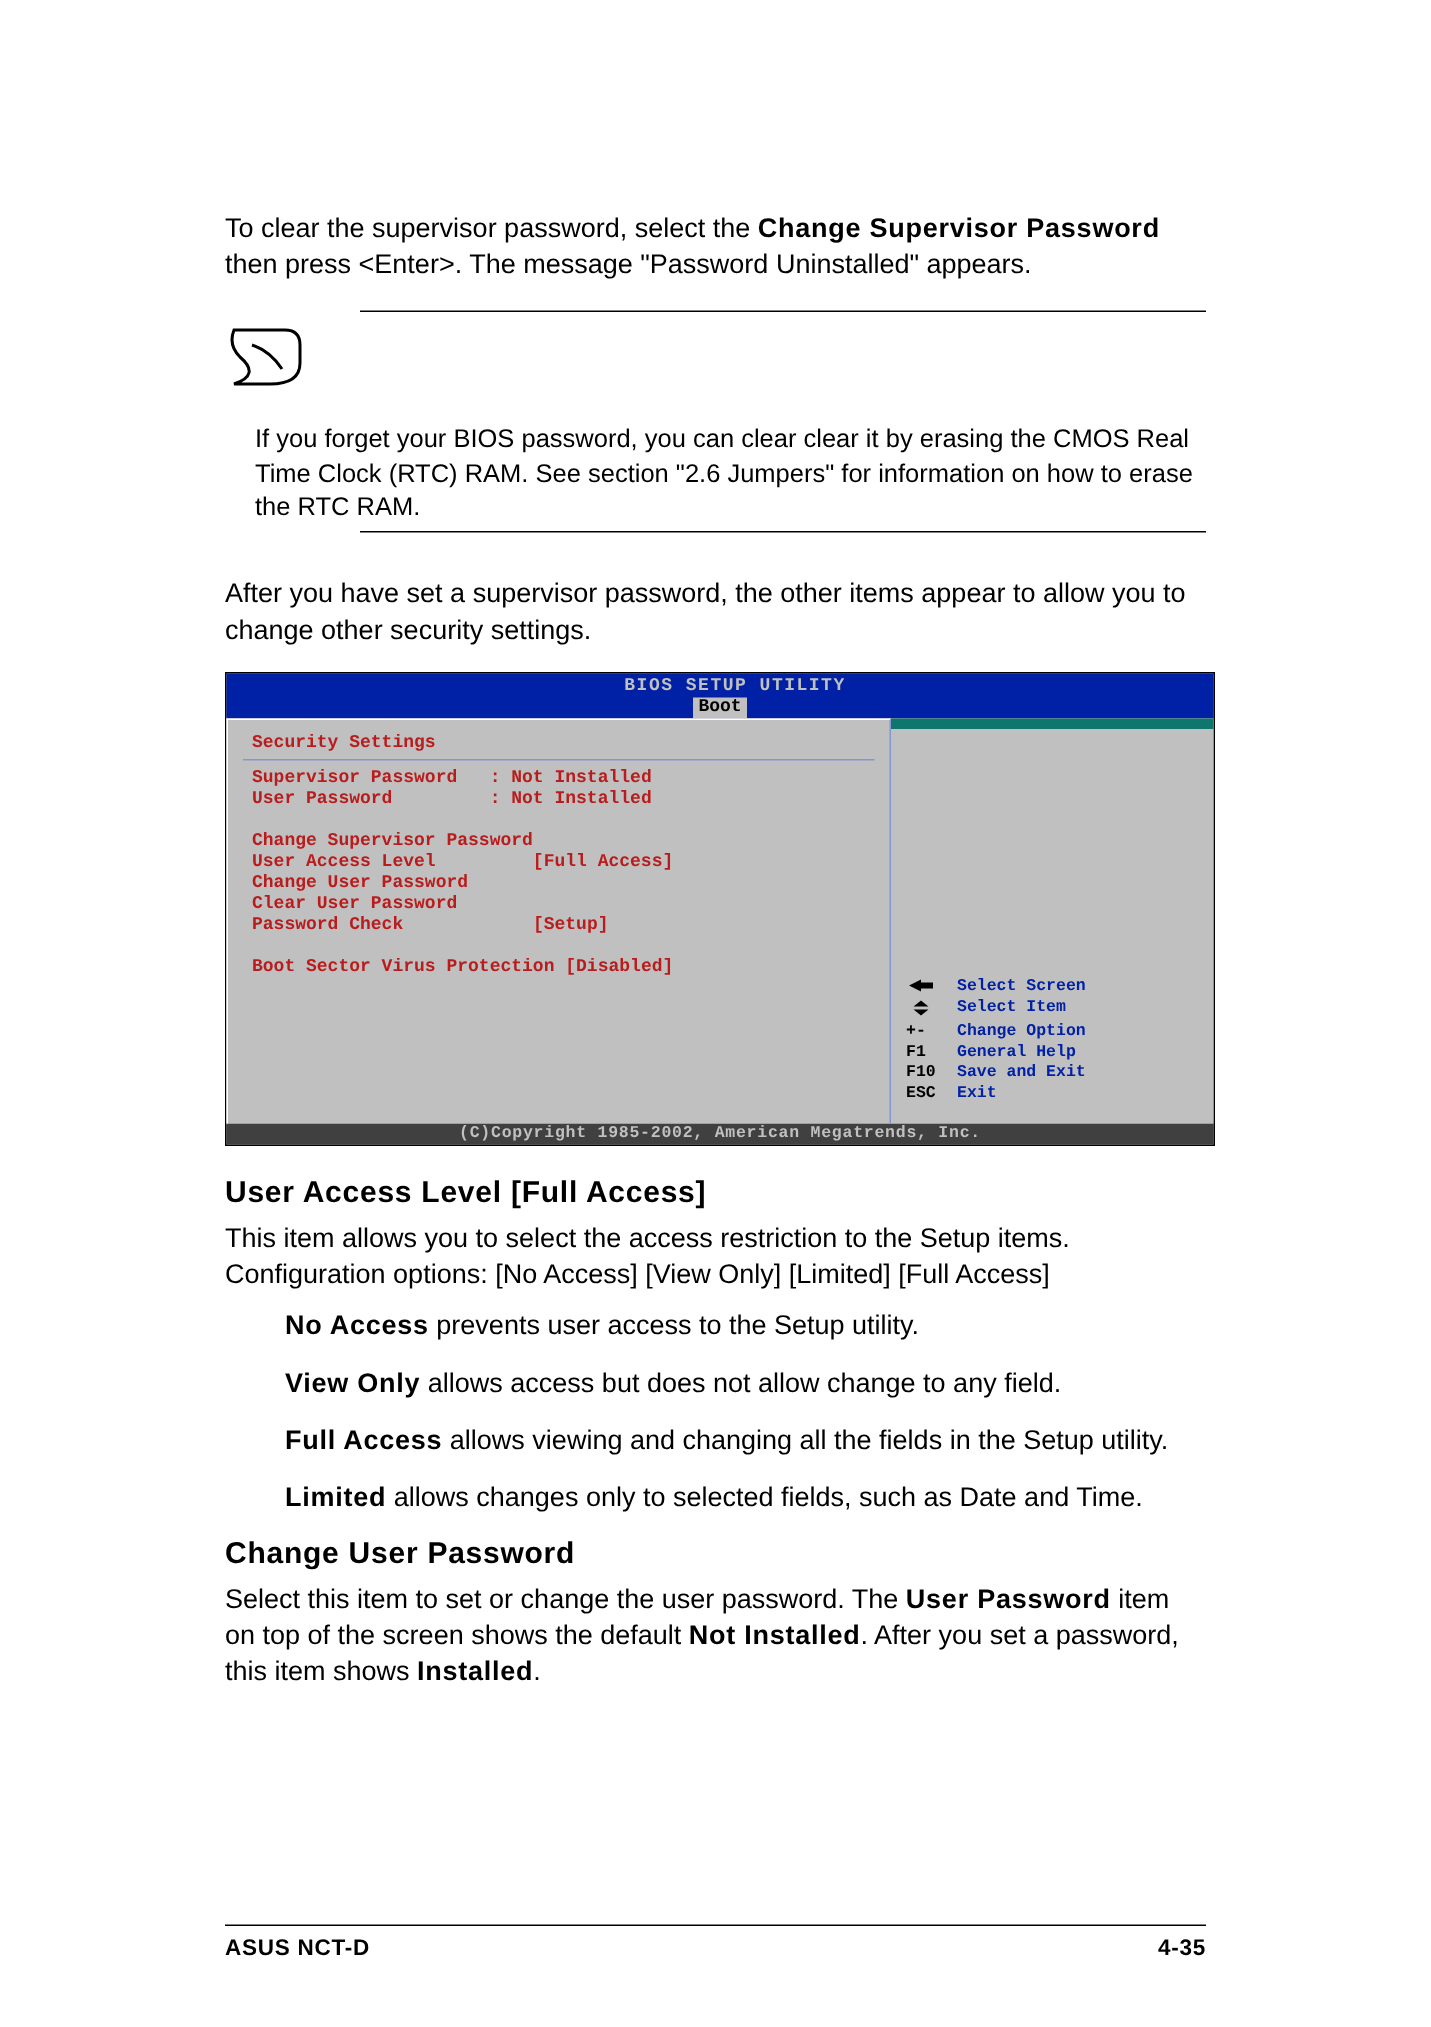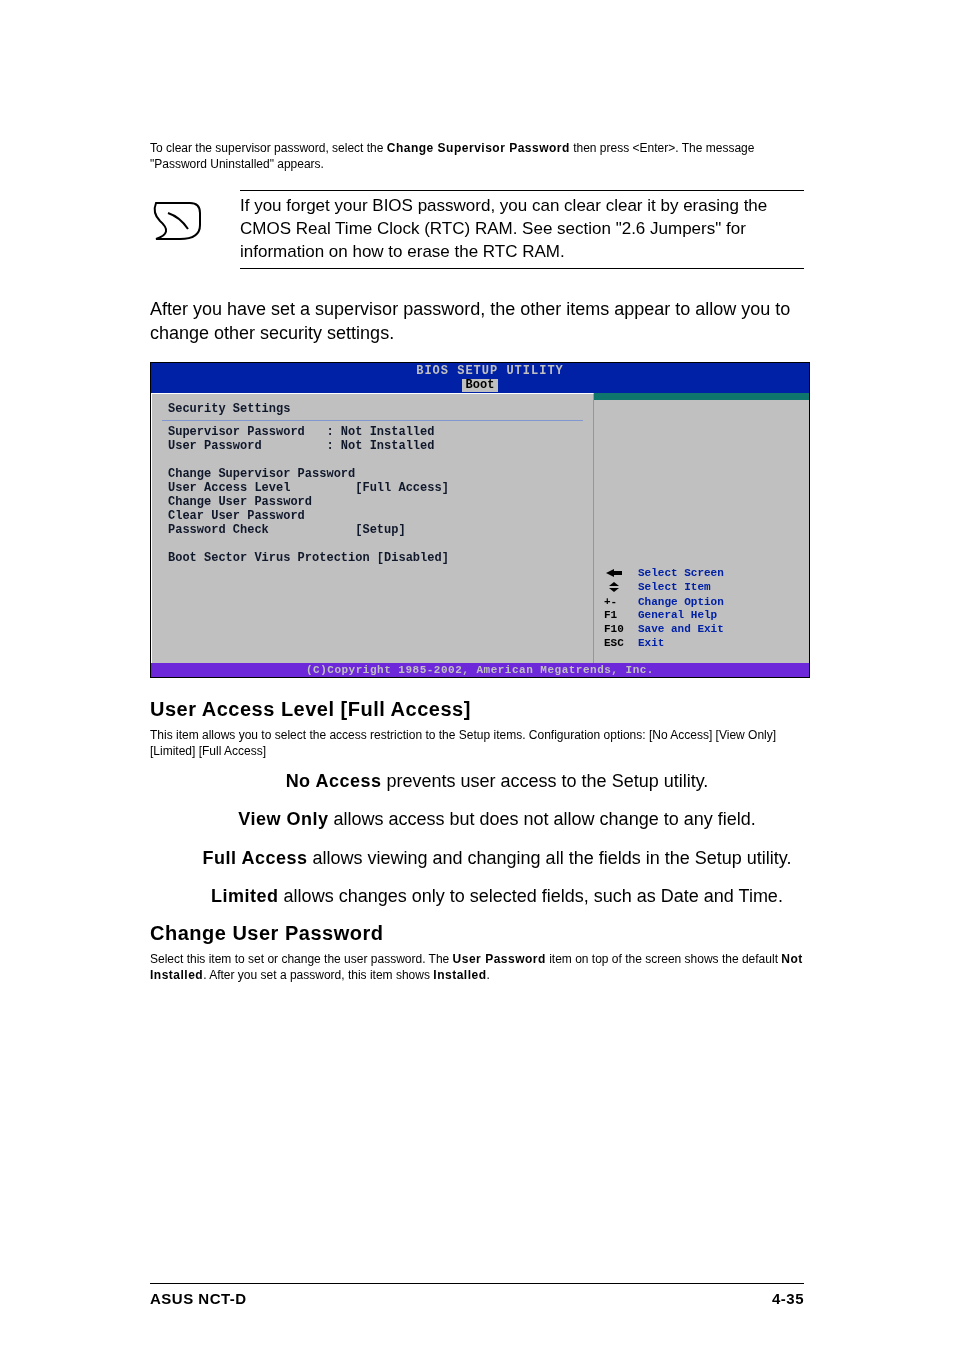--- a/index.html
+++ b/index.html
@@ -8,37 +8,38 @@
     font-family: Arial, Helvetica, sans-serif;
     color: #000;
     width: 954px;
     height: 1351px;
     position: relative;
   }
   .page {
     padding: 140px 150px 40px 150px;
   }
   .body-text {
-    font-size: 12px;
+    font-size: 18px;
     line-height: 1.35;
     margin-bottom: 8px;
   }
   .bold { font-weight: bold; letter-spacing: 0.5px; }
   .note-wrap {
     margin-top: 18px;
     margin-bottom: 28px;
   }
   .note-rule {
     border-top: 1px solid #000;
     margin-left: 90px;
   }
   .note-row {
     display: flex;
     align-items: flex-start;
     padding: 4px 0;
+    flex-direction: column;
   }
   .note-icon {
     width: 70px;
     flex: 0 0 70px;
     padding-top: 4px;
   }
   .note-icon svg { display: block; }
   .note-text {
     font-size: 17px;
     line-height: 1.35;
@@ -73,21 +74,21 @@
     display: inline-block;
     padding: 0 4px;
     line-height: 1.1;
   }
   .bios-body {
     display: flex;
   }
   .bios-left {
     flex: 1;
     background: #c0c0c0;
-    color: #0f172a;
+    color: #b91c1c;
     padding: 8px 10px 12px 16px;
     border-right: 1px solid #8097d0;
     border-top: 1px solid #fff;
     border-left: 1px solid #fff;
     min-height: 270px;
     white-space: pre;
   }
   .bios-left hr {
     border: none;
     border-top: 1px solid #8097d0;
@@ -105,21 +106,21 @@
   .bios-help {
     position: absolute;
     bottom: 12px;
     left: 10px;
   }
   .bios-help .row { display: flex; line-height: 1.25; }
   .bios-help .k { width: 34px; color: #000; font-weight: bold; }
   .bios-help .k svg { vertical-align: -2px; }
   .bios-help .d { color: #0021a5; }
   .bios-footer {
-    background: #6d28d9;
+    background: #404040;
     color: #c0c0c0;
     text-align: center;
     font-size: 11px;
     padding: 1px 0;
     letter-spacing: 0.5px;
   }
   
   .h2 {
     font-size: 20px;
     font-weight: bold;
@@ -127,21 +128,20 @@
     margin-bottom: 6px;
   }
   .indent-block {
     margin-left: 40px;
     margin-top: 10px;
   }
   .opt {
     font-size: 18px;
     line-height: 1.35;
     margin-bottom: 14px;
-    text-align: center;
   }
   .footer {
     position: absolute;
     bottom: 44px;
     left: 150px;
     right: 150px;
     border-top: 1px solid #000;
     padding-top: 6px;
     display: flex;
     justify-content: space-between;

